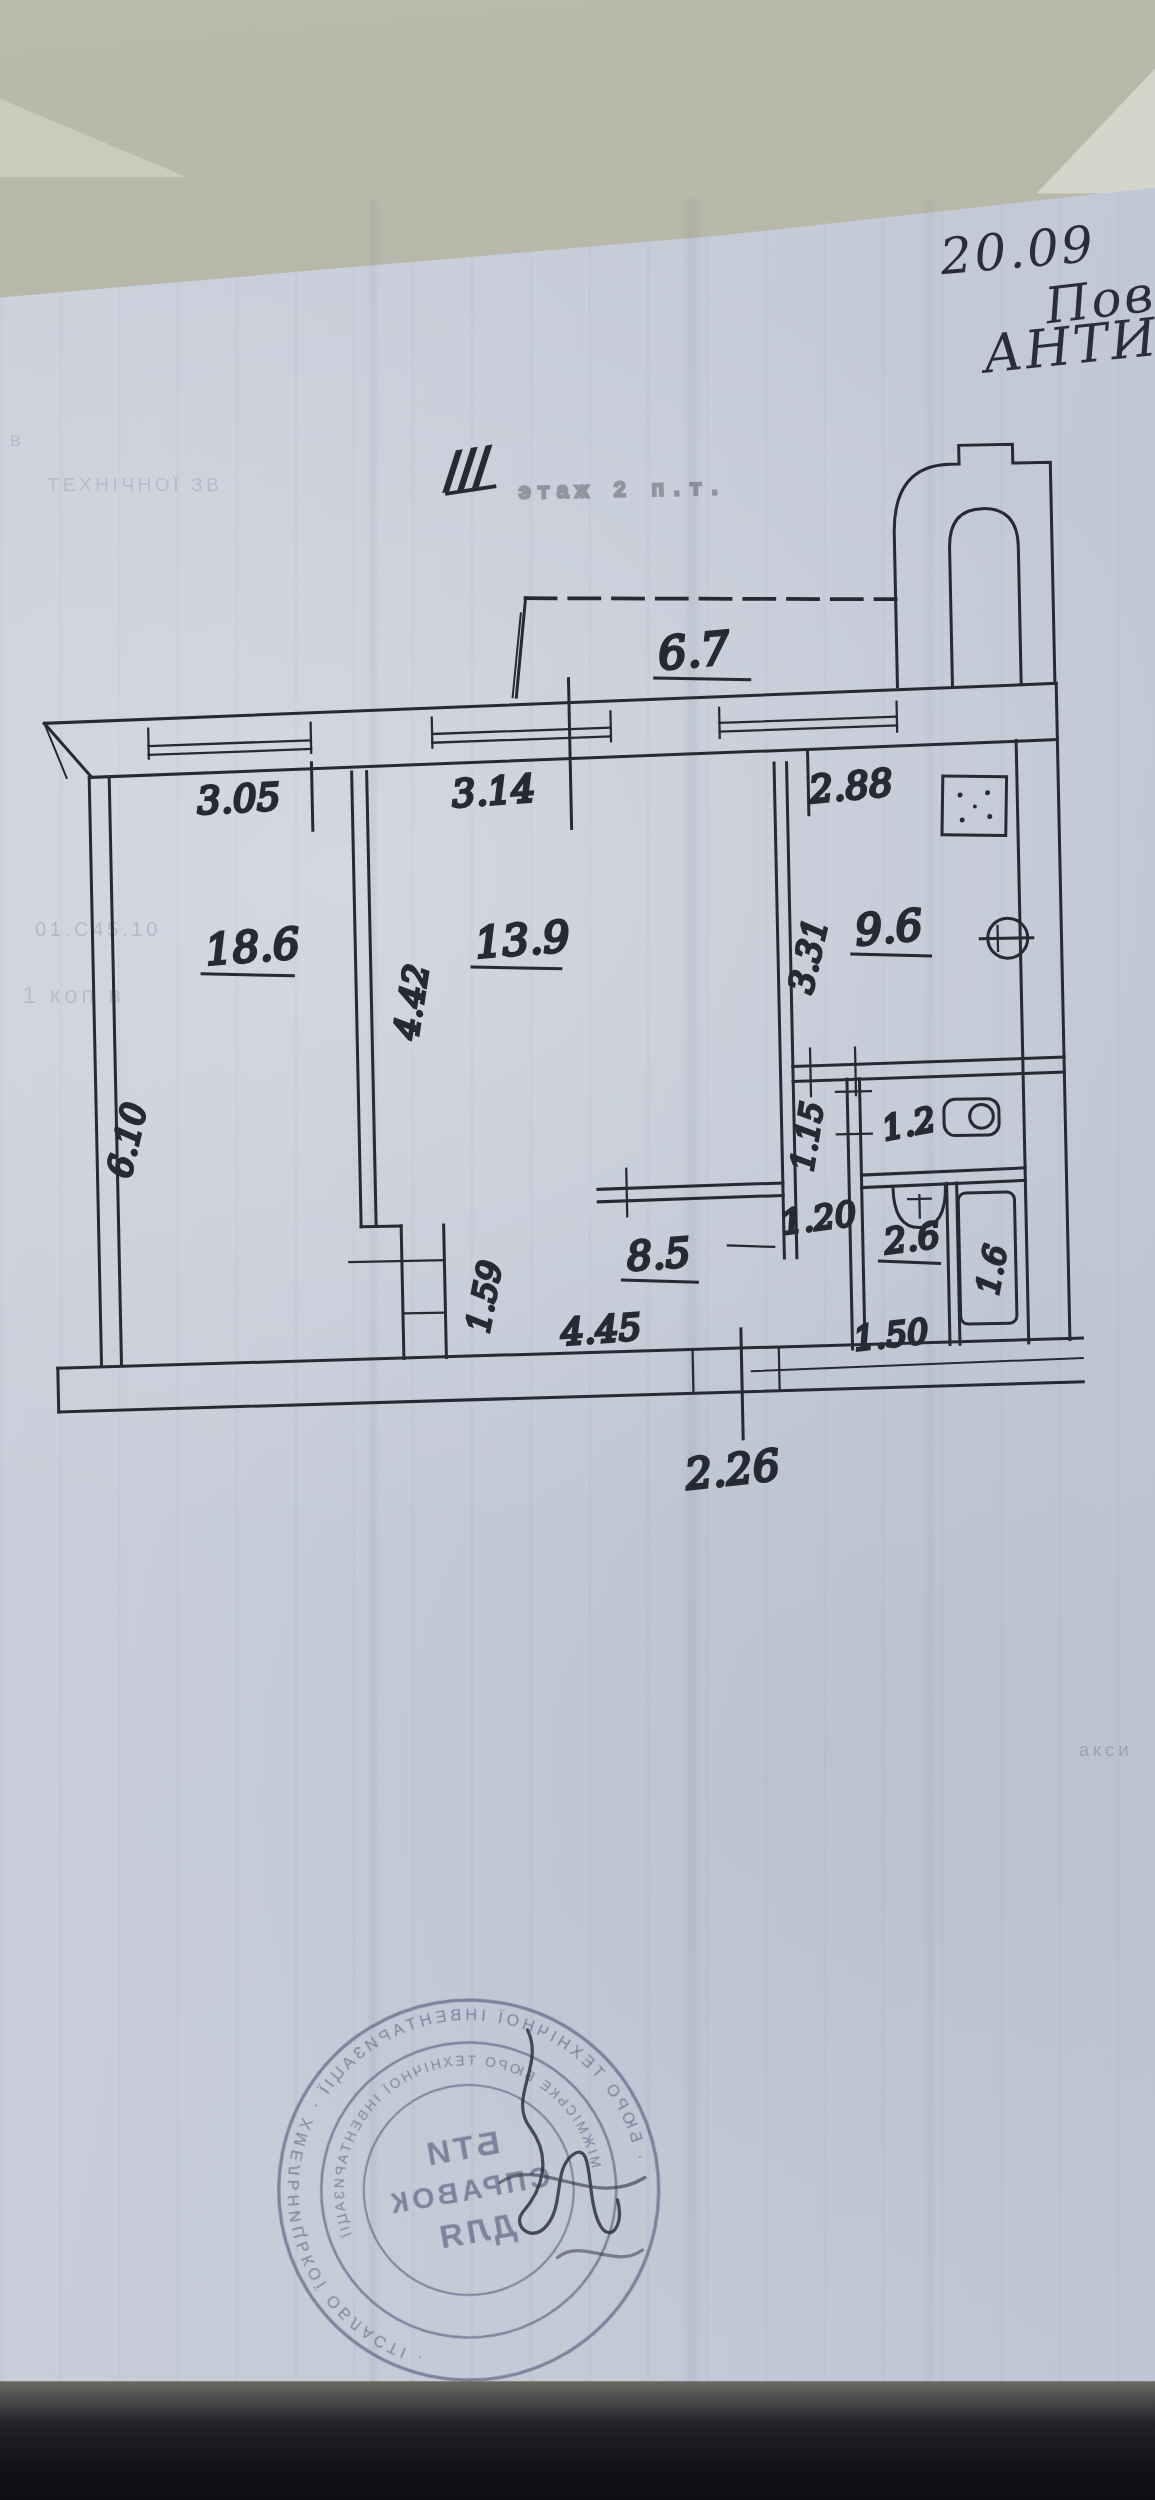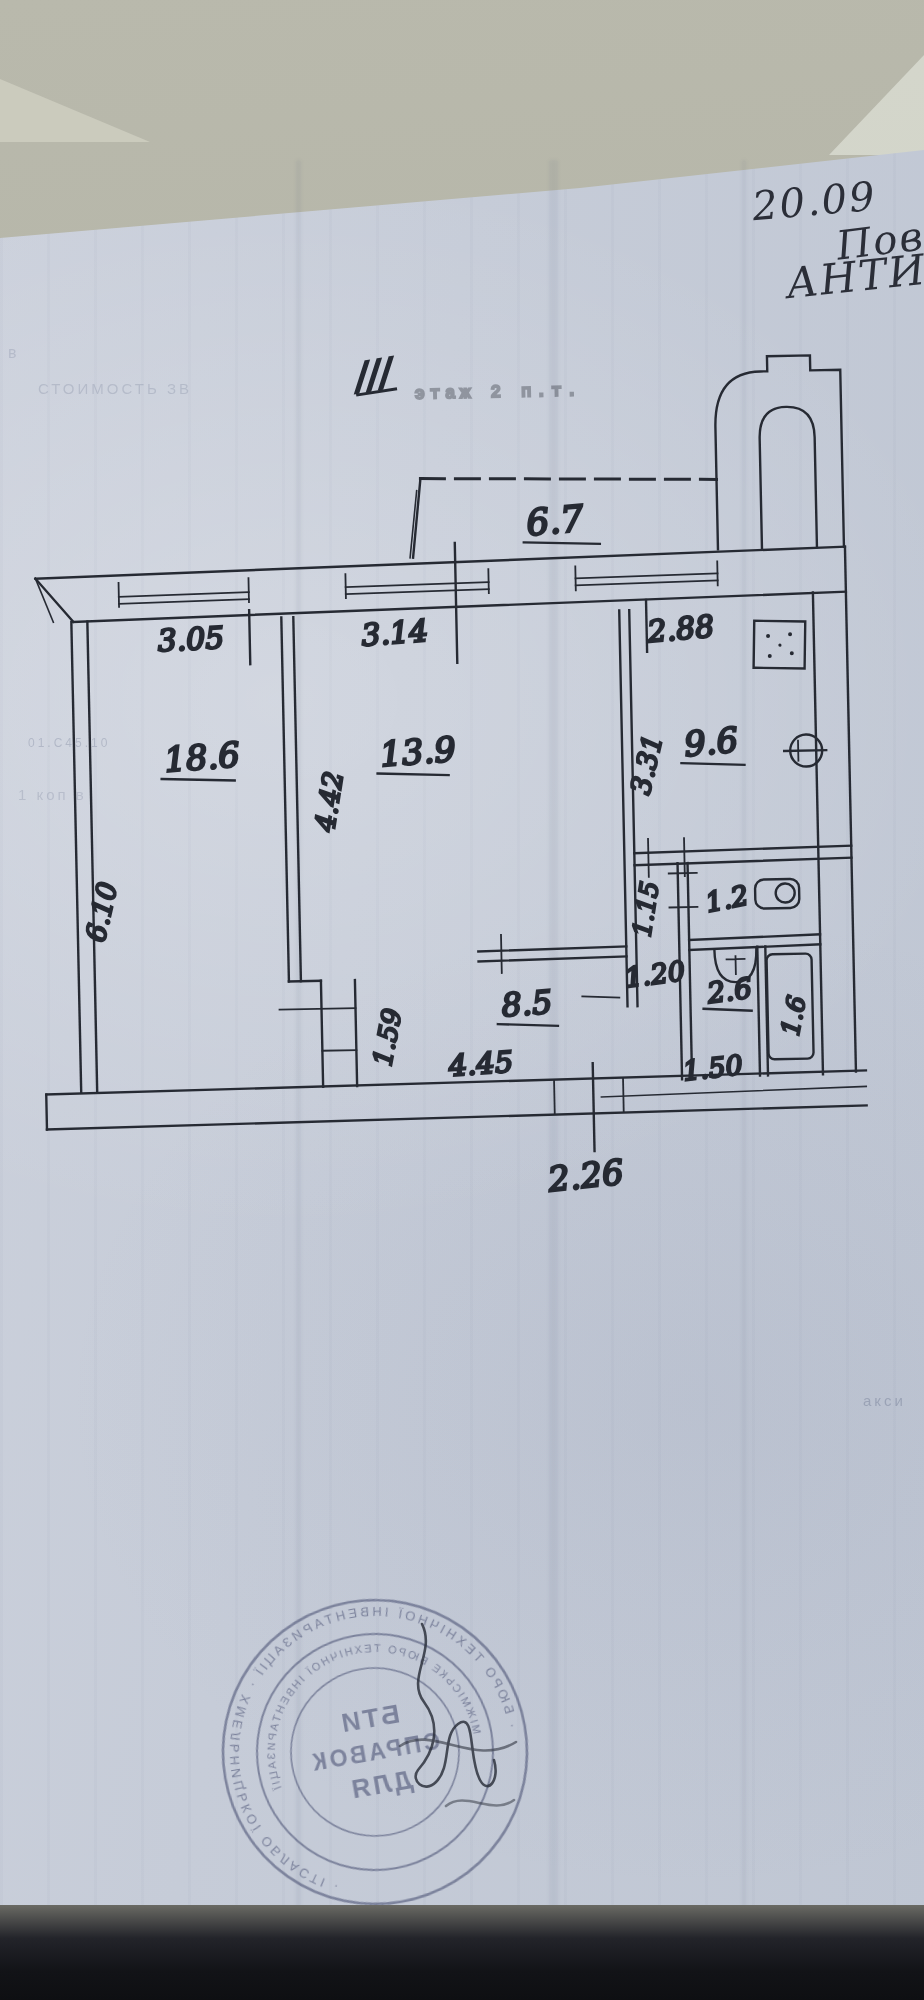--- a/index.html
+++ b/index.html
@@ -34,22 +34,22 @@
   .hw{position:absolute;color:#2b2e38;font-family:"DejaVu Serif",serif;font-style:italic;
       white-space:nowrap;letter-spacing:2px;}
   .hw-date{left:752px;top:178px;font-size:40px;transform:rotate(-5deg);}
   .hw-l2{left:836px;top:216px;font-size:40px;transform:rotate(-7deg);}
   .hw-l3{left:786px;top:252px;font-size:42px;transform:rotate(-6deg);}
   
   .frag{position:absolute;color:#3a4668;opacity:.16;letter-spacing:3px;
     font-family:"Liberation Sans",sans-serif;filter:blur(.4px);white-space:nowrap;}
   .frag.q1{left:8px;top:344px;font-size:16px;}
   .frag.q2{left:38px;top:380px;font-size:15px;}
-  .frag.q3{left:28px;top:736px;font-size:12px;opacity:.2;}
-  .frag.q4{left:18px;top:786px;font-size:15px;}
+  .frag.q3{left:28px;top:736px;font-size:16px;opacity:.2;}
+  .frag.q4{left:18px;top:786px;font-size:19px;}
   .frag.q5{left:863px;top:1392px;font-size:15px;opacity:.25;}
   
   .plan{position:absolute;left:28px;top:338px;width:840px;height:910px;
     transform:rotate(-1.2deg);transform-origin:420px 120px;}
   .plan svg{display:block;}
   text.script{font-family:"DejaVu Serif",serif;font-style:italic;fill:#262a33;}
   text.faintstamp{font-family:"Liberation Mono",monospace;fill:#4a5478;opacity:.35;letter-spacing:5px;}
   
   .stamp{position:absolute;left:205px;top:1572px;width:340px;height:360px;
     opacity:.55;filter:blur(.6px);transform:rotate(-10deg);}
@@ -63,21 +63,21 @@
 
   <div class="wedge-left"></div>
   <div class="wedge-right"></div>
 
   <div class="paper"></div>
   <div class="fold f1"></div>
   <div class="fold f2"></div>
   <div class="fold f3"></div>
 
   <div class="frag q1">в</div>
-  <div class="frag q2">СТОИМОСТЬ  ЗВ</div>
+  <div class="frag q2">ТЕХНІЧНОЇ  ЗВ</div>
   <div class="frag q3">01.С45.10</div>
   <div class="frag q4">1 коп  в</div>
   <div class="frag q5">акси</div>
 
   <div class="hw hw-date">20.09</div>
   <div class="hw hw-l2">Пове</div>
   <div class="hw hw-l3">АНТИ</div>
 
   <div class="plan">
     <svg width="840" height="910" viewBox="0 0 840 910">

